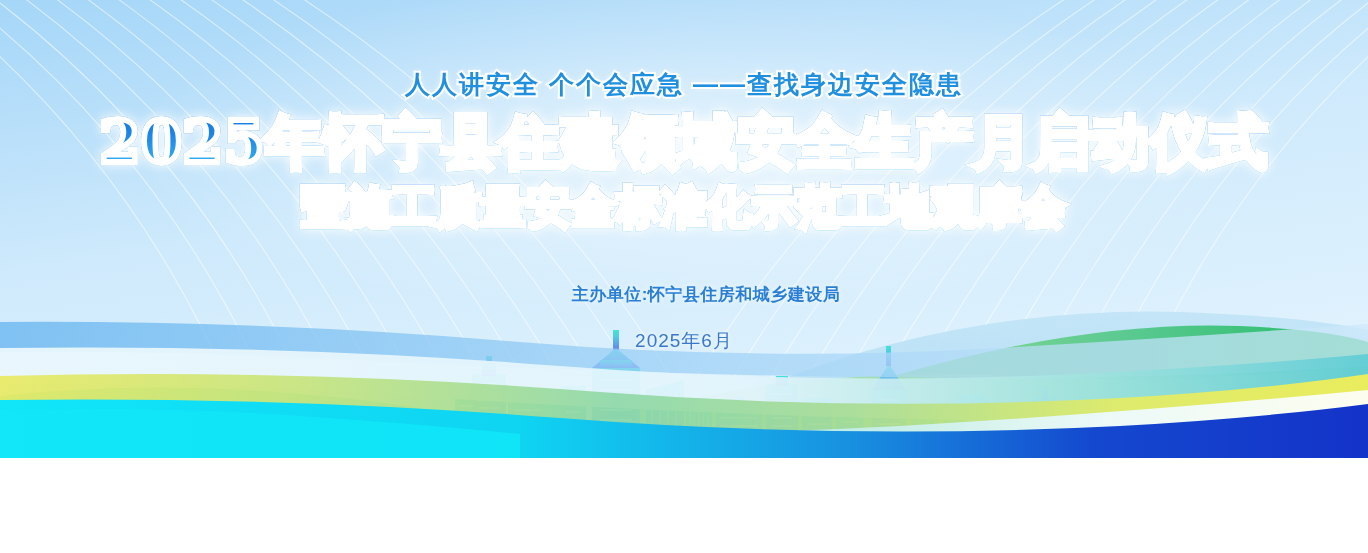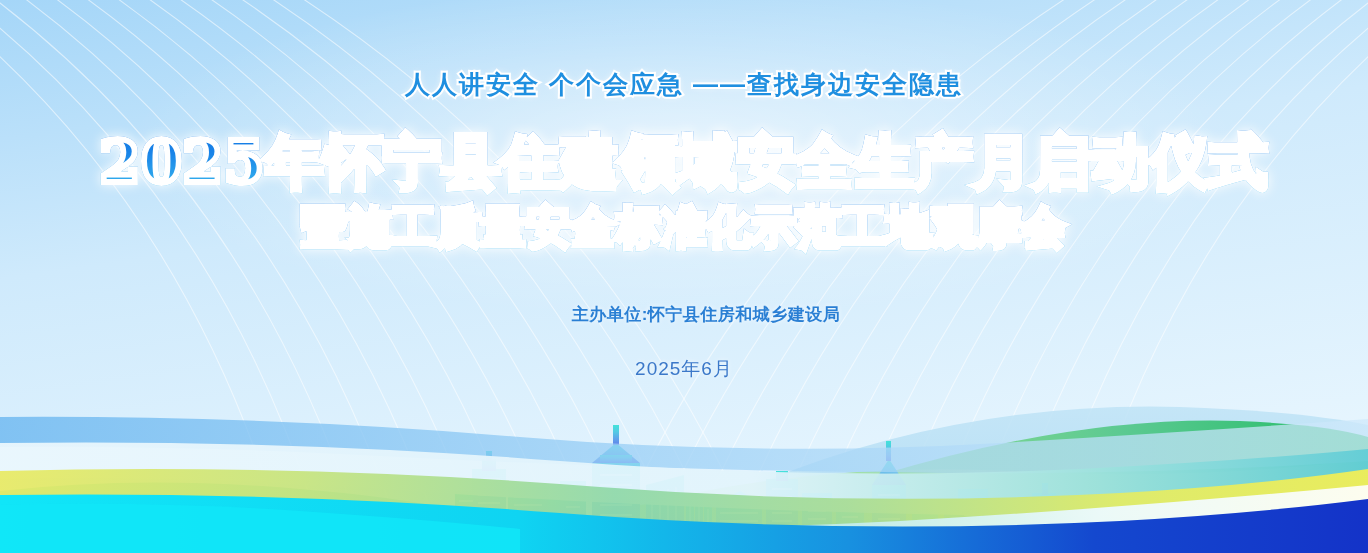--- a/index.html
+++ b/index.html
@@ -1,20 +1,20 @@
 <!DOCTYPE html>
 <html><head>
 <meta charset="utf-8">
 <style>
   html,body{margin:0;padding:0;background:#fff;}
   body{font-family:"Liberation Sans","DejaVu Sans",sans-serif;}
 
   #banner{
     position:relative;
-    width:1368px;height:553px;
+    width:1368px;height:458px;
     overflow:hidden;
     background:linear-gradient(160deg,#a8d8f8 0%,#bfe3fb 22%,#d6eefd 48%,#e4f4fe 70%,#ddf0fd 100%);
     text-decoration:underline;
   }
 
   
   .bg-lines{position:absolute;inset:0;pointer-events:none;}
 
   
   .glow{
@@ -29,21 +29,21 @@
 
   .subtitle{
     margin-top:68px;
     font-size:25px;font-weight:bold;letter-spacing:2px;
     color:#1f8fe0;
     -webkit-text-stroke:4px #ffffff;
     paint-order:stroke fill;
     text-shadow:0 0 7px rgba(255,255,255,.95);
   }
 
-  .title-wrap{margin-top:24px;}
+  .title-wrap{margin-top:4px;}
   .title-line{
     font-family:"DejaVu Serif","Liberation Serif",serif;
     font-weight:bold;
     font-size:58px;
     line-height:1.28;
     letter-spacing:1px;
     background:linear-gradient(180deg,#0f74e2 0%,#1a84e8 38%,#2ea7ec 72%,#41c3f2 100%);
     -webkit-background-clip:text;background-clip:text;
     color:transparent;
     -webkit-text-stroke:6px #ffffff;
@@ -55,21 +55,21 @@
 
   .orgs{margin-top:42px;}
   .org-line{
     font-size:17px;font-weight:bold;letter-spacing:.5px;
     color:#2a7fd4;
     line-height:2.0;
     text-shadow:0 0 5px rgba(255,255,255,.85);
     padding-left:44px;
   }
   .date-line{
-    margin-top:24px;
+    margin-top:16px;
     font-size:19px;font-weight:normal;letter-spacing:1px;
     color:#3b78c9;
     text-shadow:0 0 5px rgba(255,255,255,.8);
   }
 
   
   .scene{position:absolute;left:0;bottom:0;width:1368px;height:190px;z-index:3;}
   .waves{position:absolute;left:0;bottom:0;width:1368px;height:140px;z-index:5;}
 </style>
 </head>

